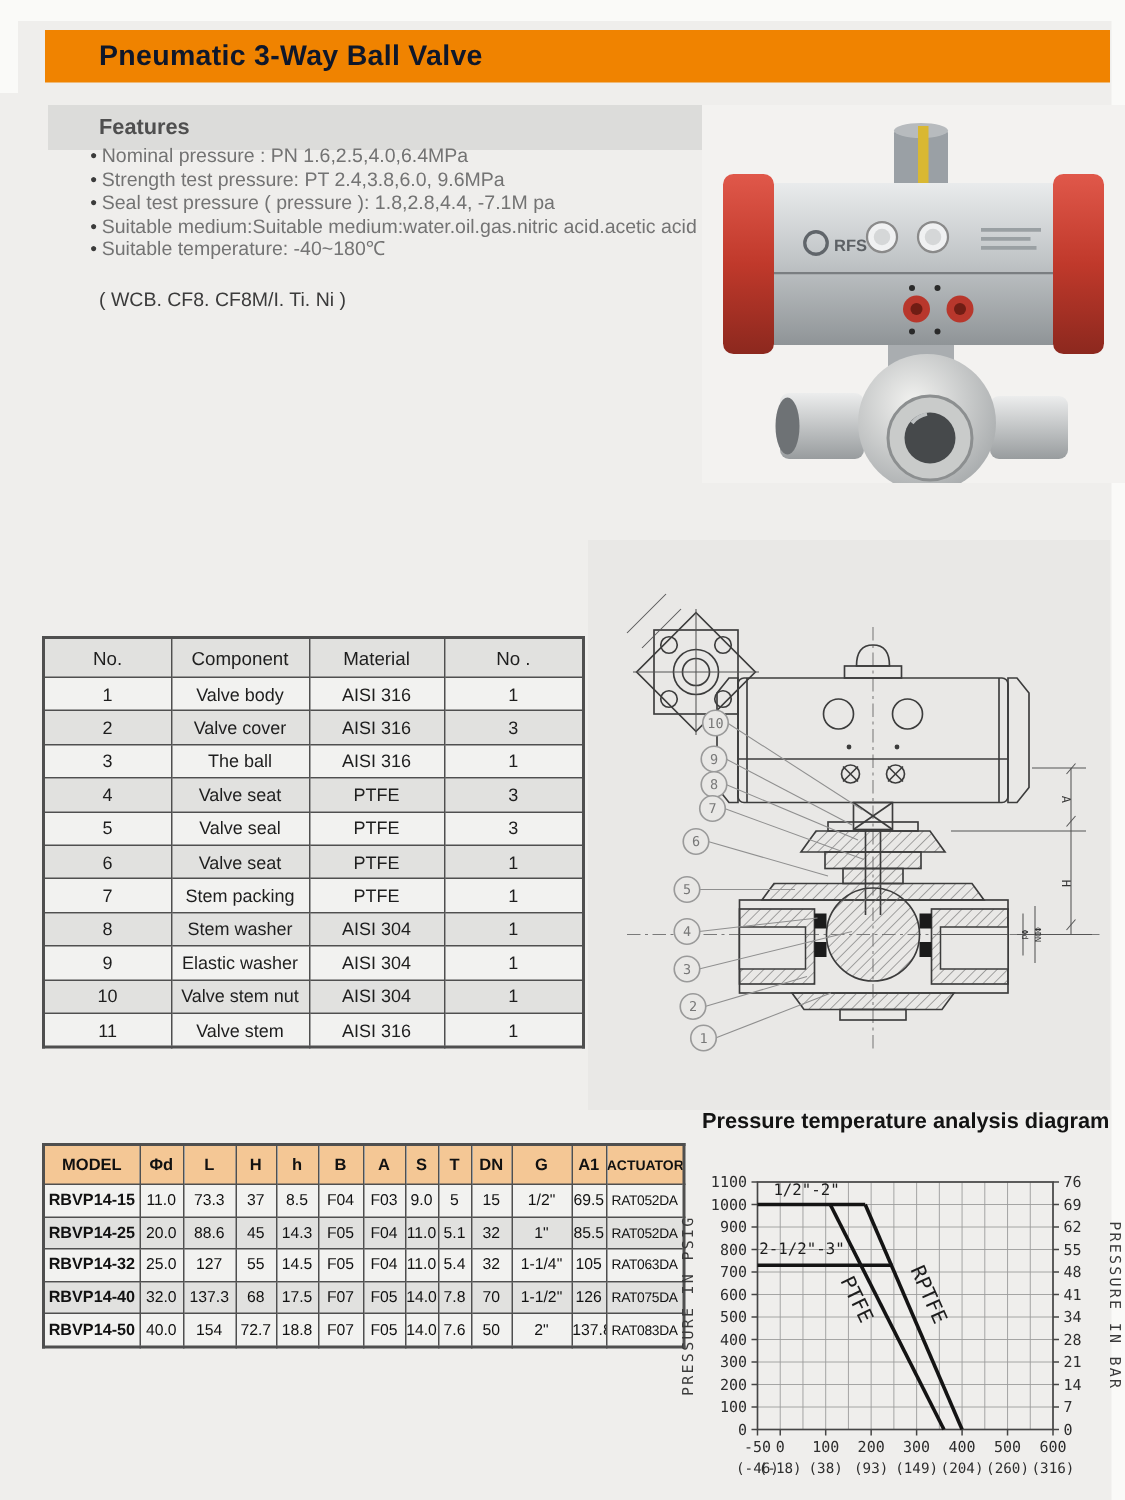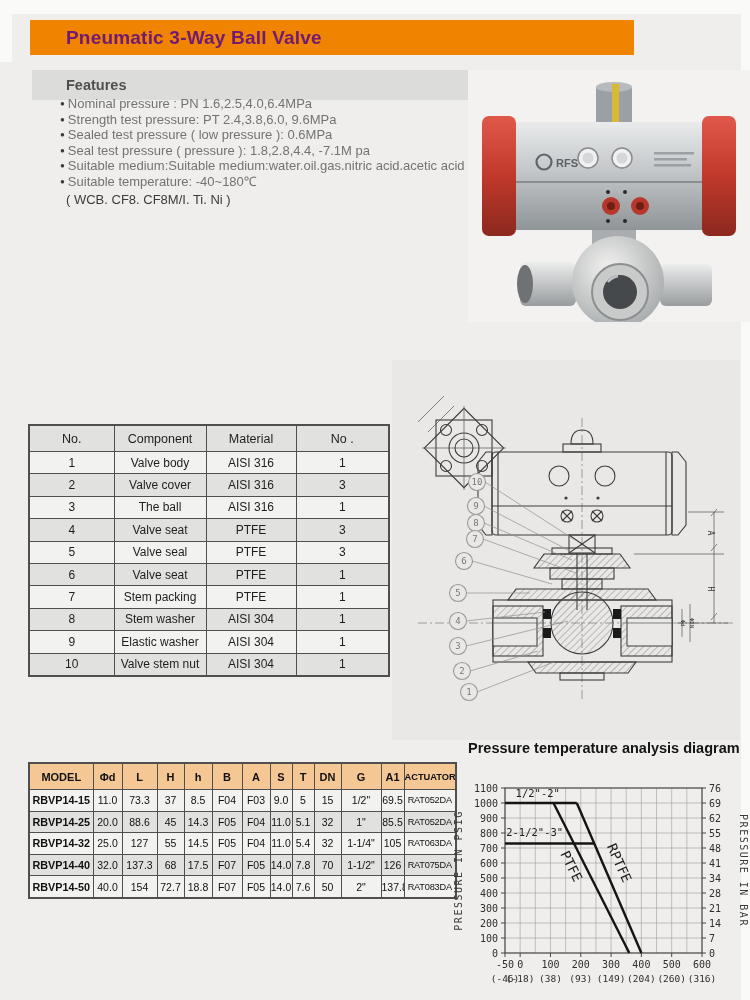--- a/index.html
+++ b/index.html
@@ -5,22 +5,22 @@
   html,body{margin:0;padding:0;}
   body{
     width:750px;height:1000px;position:relative;overflow:hidden;
     background:#efeeec;font-family:"Liberation Sans",sans-serif;
   }
   .edge-top{position:absolute;left:0;top:0;width:750px;height:14px;background:#fafaf8;}
   .edge-right{position:absolute;left:741px;top:0;width:9px;height:1000px;background:#fafaf8;}
   .edge-left{position:absolute;left:0;top:0;width:12px;height:62px;background:#fafaf8;}
 
   .title-bar{
-    position:absolute;left:30px;top:20px;width:604px;height:35px;box-sizing:border-box;
-    background:#f08300;color:#701a75;font-size:19px;font-weight:bold;line-height:35px;
+    position:absolute;left:30px;top:20px;width:710px;height:35px;box-sizing:border-box;
+    background:#f08300;color:#0f172a;font-size:19px;font-weight:bold;line-height:35px;
     padding-left:36px;letter-spacing:.2px;
   }
   .features-bar{
     position:absolute;left:32px;top:70px;width:708px;height:30px;box-sizing:border-box;
     background:#dcdcda;color:#4f4f4f;font-size:14.5px;font-weight:bold;line-height:30px;
     padding-left:34px;
   }
   .features-list{
     position:absolute;left:60px;top:96px;margin:0;padding:0;list-style:none;
     font-size:13px;color:#737373;line-height:15.5px;white-space:nowrap;
@@ -79,21 +79,20 @@
   <span>Pneumatic 3-Way Ball Valve</span>
 </div>
 
 <div class="features-bar">
   <span>Features</span>
 </div>
 
 <ul class="features-list">
     <li>Nominal pressure : PN 1.6,2.5,4.0,6.4MPa</li>
     <li>Strength test pressure: PT 2.4,3.8,6.0, 9.6MPa</li>
-    <li>Sealed test pressure ( low pressure ): 0.6MPa</li>
     <li>Seal test pressure ( pressure ): 1.8,2.8,4.4, -7.1M pa</li>
     <li>Suitable medium:Suitable medium:water.oil.gas.nitric acid.acetic acid</li>
     <li>Suitable temperature: -40~180℃</li>
   </ul>
 <div class="features-note">( WCB. CF8. CF8M/I. Ti. Ni )</div>
 
 <svg class="photo-svg" width="282" height="252" viewBox="0 0 282 252">
   <defs>
     <linearGradient id="silverGrad" x1="0" y1="0" x2="0" y2="1">
       <stop offset="0" stop-color="#e9ebec"></stop>
@@ -237,20 +236,26 @@
       <tr>
         <td>9</td>
         <td>Elastic washer</td>
         <td>AISI 304</td>
         <td>1</td>
       </tr>
       <tr>
         <td>10</td>
         <td>Valve stem nut</td>
         <td>AISI 304</td>
+        <td>1</td>
+      </tr>
+      <tr>
+        <td>11</td>
+        <td>Valve stem</td>
+        <td>AISI 316</td>
         <td>1</td>
       </tr>
     </tbody>
 </table>
 
 <svg class="drawing-svg" width="348" height="380" viewBox="0 0 348 380">
   <defs>
     <pattern id="hatch" width="5" height="5" patternUnits="userSpaceOnUse" patternTransform="rotate(45)">
       <line x1="0" y1="0" x2="0" y2="5" stroke="#6f6f6f" stroke-width="0.8"></line>
     </pattern>

